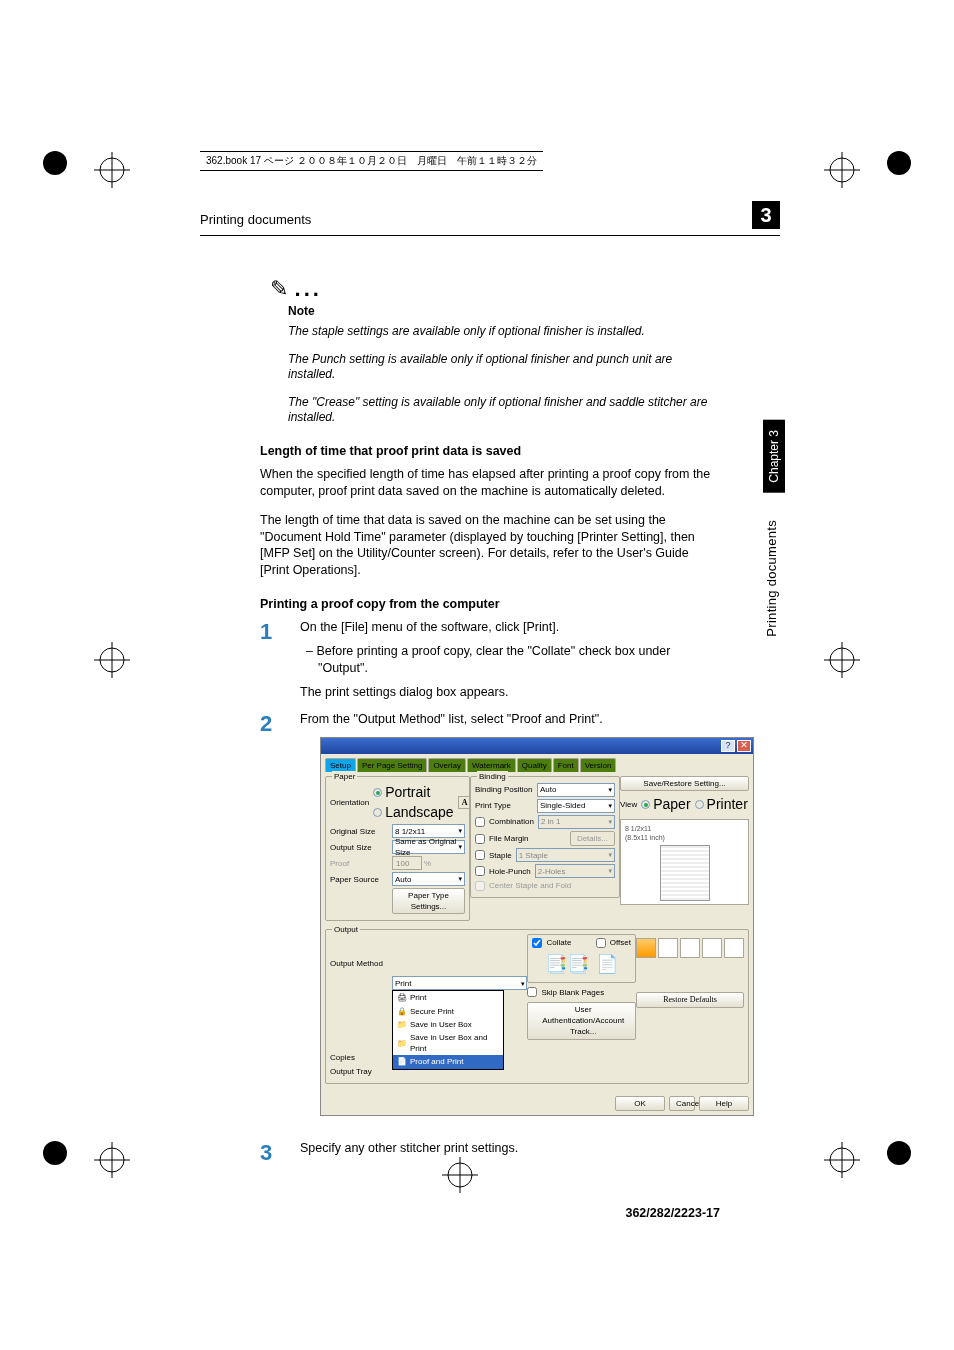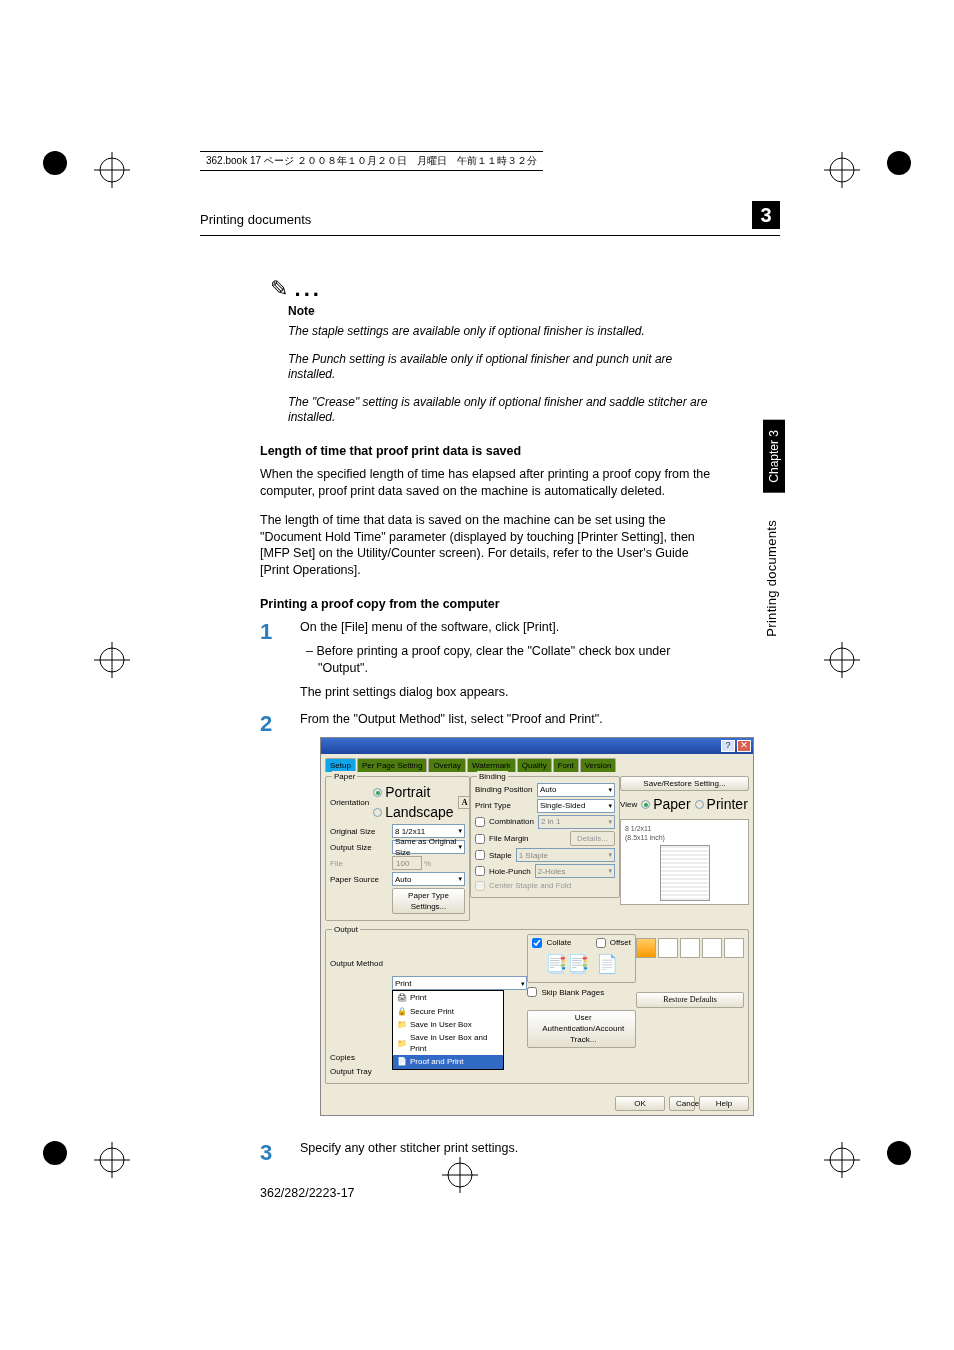--- a/index.html
+++ b/index.html
@@ -103,21 +103,21 @@
   .right-col { flex:1; }
   .preview-box { background:#fff; border:1px solid #aca899; height:86px; padding:4px; font-size:7px; color:#555; margin-top:4px;}
   .dropdown-list { position:relative;margin-top:40px; }
   .dd-panel { position:absolute; left:0; top:14px; width:112px; background:#fff; border:1px solid #000; z-index:5; }
   .dd-item { padding:1px 4px; font-size:8px; display:flex; align-items:center; gap:3px; }
   .dd-item .ico { width:10px; text-align:center; }
   .dd-item.sel-item { background:#316ac5; color:#fff; }
   .thumbrow { display:flex; gap:2px; margin-top:4px;}
   .thumbrow .th { width:20px; height:20px; border:1px solid #aca899; background:#fff;}
   .dlg-buttons { display:flex; justify-content:flex-end; gap:4px; padding:4px;}
-  .footer-row { display:flex; justify-content:flex-start; font-size:12.5px; margin-top:20px; border-top: 0; padding: 0 60px; }
+  .footer-row { display:flex; justify-content:flex-end; font-size:12.5px; margin-top:40px; border-top: 0; padding: 0 60px; font-weight: bold; }
   .side-text {
     position:absolute;
     right: 175px;
     top: 520px;
     writing-mode: vertical-rl;
     transform: rotate(180deg);
     font-size: 13px;
     letter-spacing: 0.3px;
   }
   .side-chapter {
@@ -285,21 +285,21 @@
                         <span>8 1/2x11</span>
                       </div>
                     </div>
                   <div class="row">
                       <div class="lbl">Output Size</div>
                       <div class="sel" style="flex:1">
                         <span>Same as Original Size</span>
                       </div>
                     </div>
                   <div class="row">
-                      <div class="lbl" style="color:#999">File</div>
+                      <div class="lbl" style="color:#999">Proof</div>
                       <div class="spinner">
                         <div class="v">100</div>
                         <span style="color:#999; margin-left:2px;">%</span>
                       </div>
                     </div>
                   <div class="row">
                       <div class="lbl">Paper Source</div>
                       <div class="sel" style="flex:1">
                         <span>Auto</span>
                       </div>
@@ -444,21 +444,21 @@
                     </div>
                     <div style="display:flex; gap:6px; justify-content:center; margin:3px 0;">
                       <span style="font-size:18px;">📑📑</span>
                       <span style="font-size:18px; color:#aaa;">📄</span>
                     </div>
                   </div>
                   <div class="chk" style="margin-top:4px">
                       <input type="checkbox" style="">
                       <span>Skip Blank Pages</span>
                     </div>
-                  <div class="btn" style="margin-top:12px; width:100%;padding-left:9px;">User Authentication/Account Track...</div>
+                  <div class="btn" style="margin-top:4px; width:100%;padding-left:9px;">User Authentication/Account Track...</div>
                 </div>
                 <div style="flex:1;">
                   <div class="thumbrow">
                     <div class="th" style="background:linear-gradient(#fc6,#f90);"></div>
                     <div class="th"></div>
                     <div class="th"></div>
                     <div class="th"></div>
                     <div class="th"></div>
                   </div>
                   <div class="btn" style="margin-top:34px; width:100%;font-family:Liberation Serif, serif;">Restore Defaults</div>

